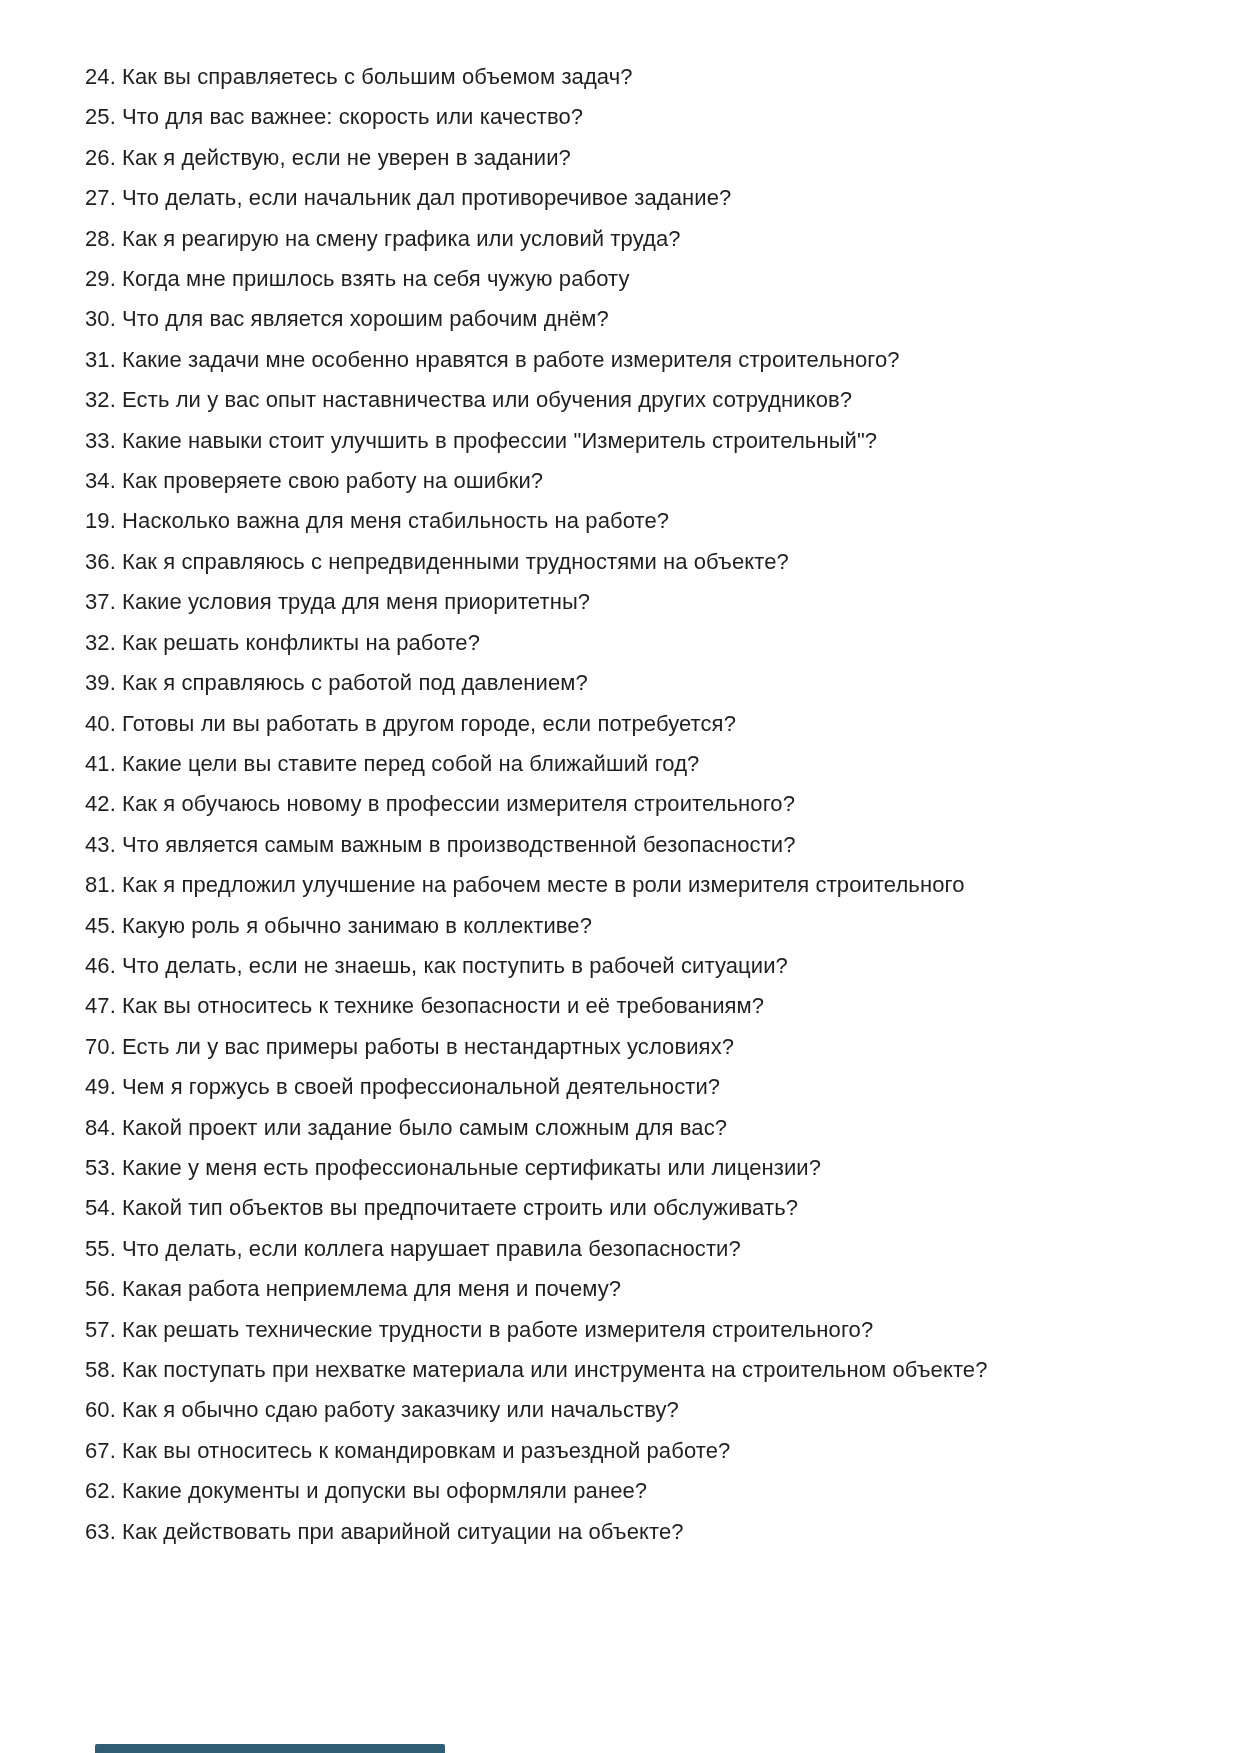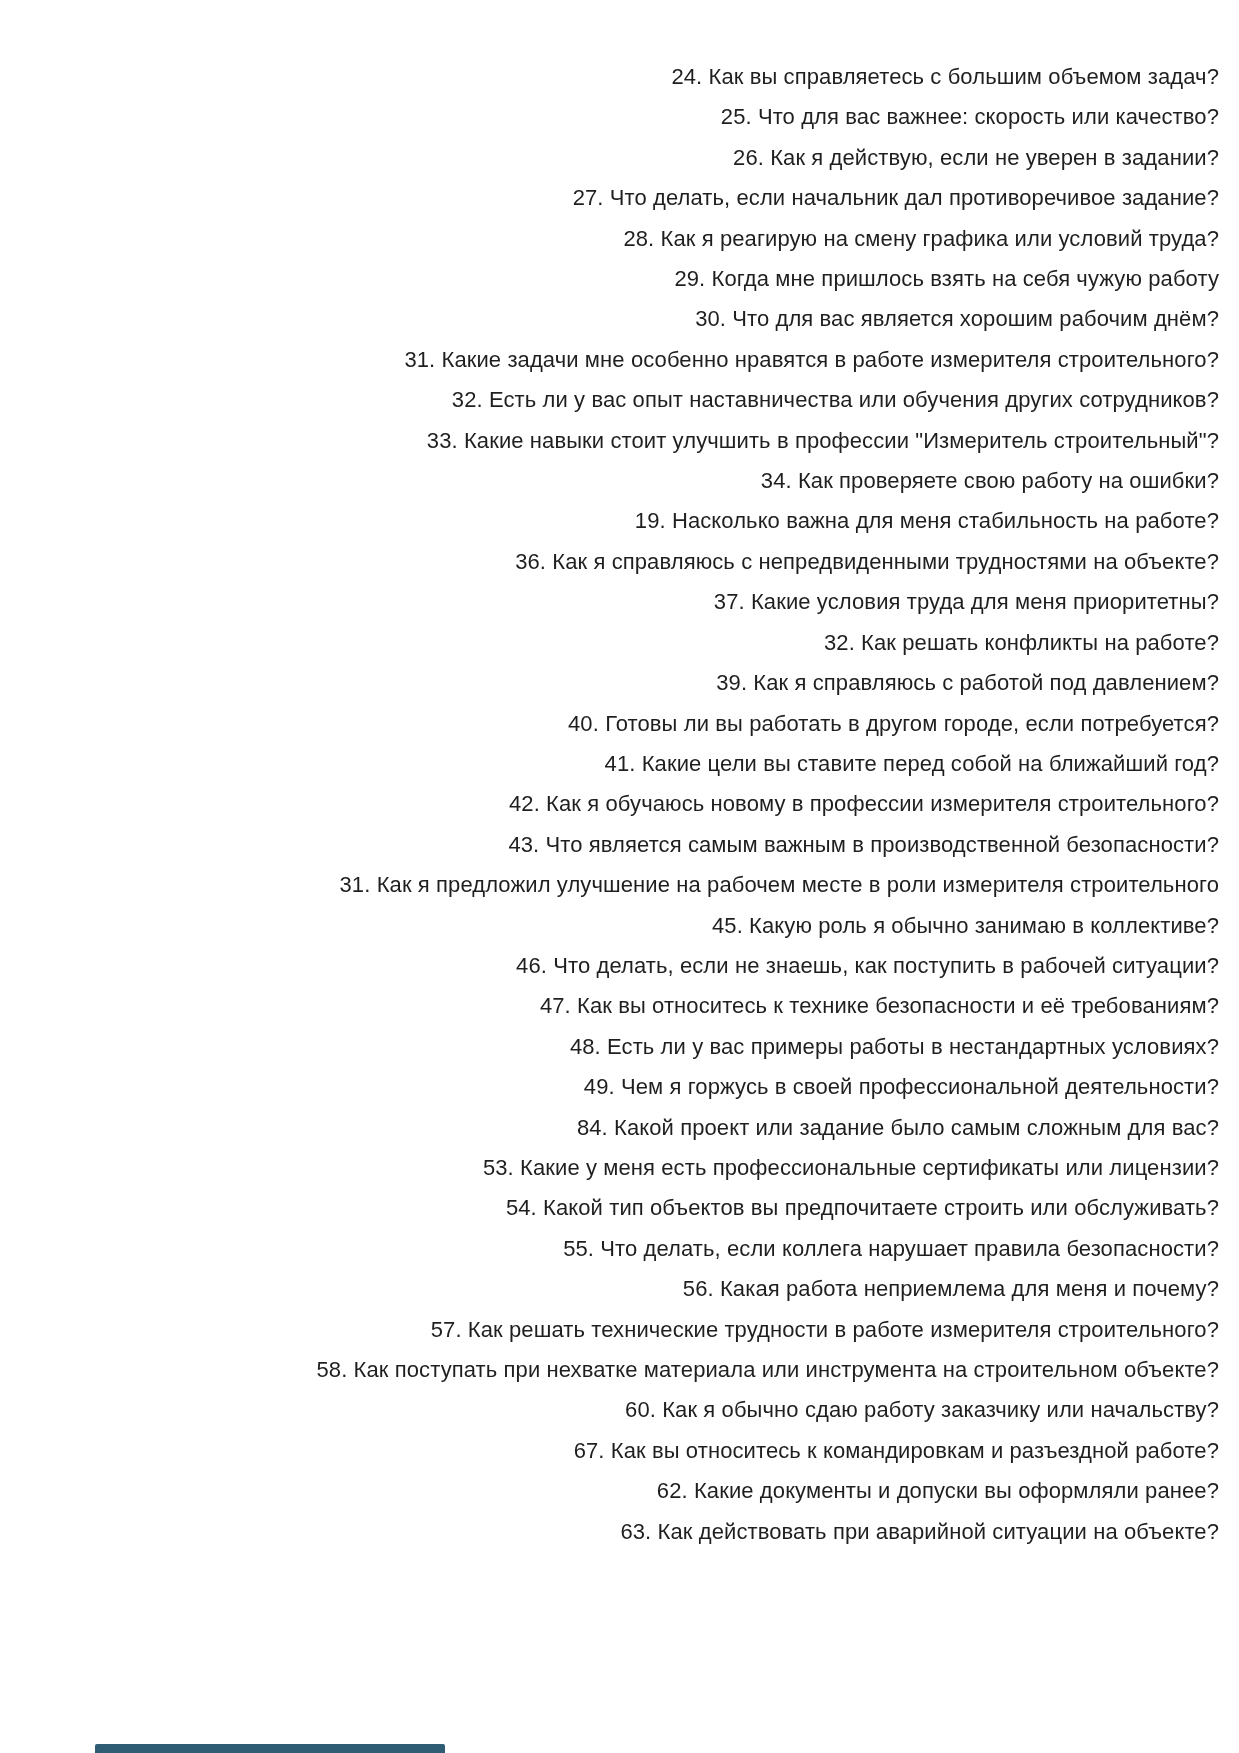--- a/index.html
+++ b/index.html
@@ -12,21 +12,20 @@
     background: #ffffff;
     position: relative;
     overflow: hidden;
     font-family: "Liberation Sans", "DejaVu Sans", sans-serif;
   }
   .doc {
     position: absolute;
     top: 57px;
     left: 85px;
     right: 20px;
-    text-align: right;
   }
   ol.question-list {
     list-style: none;
     margin: 0;
     padding: 0;
   }
   ol.question-list li {
     font-size: 22px;
     line-height: 40.4px;
     color: #1f1f1f;
@@ -62,25 +61,25 @@
       <li>34. Как проверяете свою работу на ошибки?</li>
       <li>19. Насколько важна для меня стабильность на работе?</li>
       <li>36. Как я справляюсь с непредвиденными трудностями на объекте?</li>
       <li>37. Какие условия труда для меня приоритетны?</li>
       <li>32. Как решать конфликты на работе?</li>
       <li>39. Как я справляюсь с работой под давлением?</li>
       <li>40. Готовы ли вы работать в другом городе, если потребуется?</li>
       <li>41. Какие цели вы ставите перед собой на ближайший год?</li>
       <li>42. Как я обучаюсь новому в профессии измерителя строительного?</li>
       <li>43. Что является самым важным в производственной безопасности?</li>
-      <li>31. Как я предложил улучшение на рабочем месте в роли измерителя строительного</li>
+      <li>81. Как я предложил улучшение на рабочем месте в роли измерителя строительного</li>
       <li>45. Какую роль я обычно занимаю в коллективе?</li>
       <li>46. Что делать, если не знаешь, как поступить в рабочей ситуации?</li>
       <li>47. Как вы относитесь к технике безопасности и её требованиям?</li>
-      <li>48. Есть ли у вас примеры работы в нестандартных условиях?</li>
+      <li>70. Есть ли у вас примеры работы в нестандартных условиях?</li>
       <li>49. Чем я горжусь в своей профессиональной деятельности?</li>
       <li>84. Какой проект или задание было самым сложным для вас?</li>
       <li>53. Какие у меня есть профессиональные сертификаты или лицензии?</li>
       <li>54. Какой тип объектов вы предпочитаете строить или обслуживать?</li>
       <li>55. Что делать, если коллега нарушает правила безопасности?</li>
       <li>56. Какая работа неприемлема для меня и почему?</li>
       <li>57. Как решать технические трудности в работе измерителя строительного?</li>
       <li>58. Как поступать при нехватке материала или инструмента на строительном объекте?</li>
       <li>60. Как я обычно сдаю работу заказчику или начальству?</li>
       <li>67. Как вы относитесь к командировкам и разъездной работе?</li>

